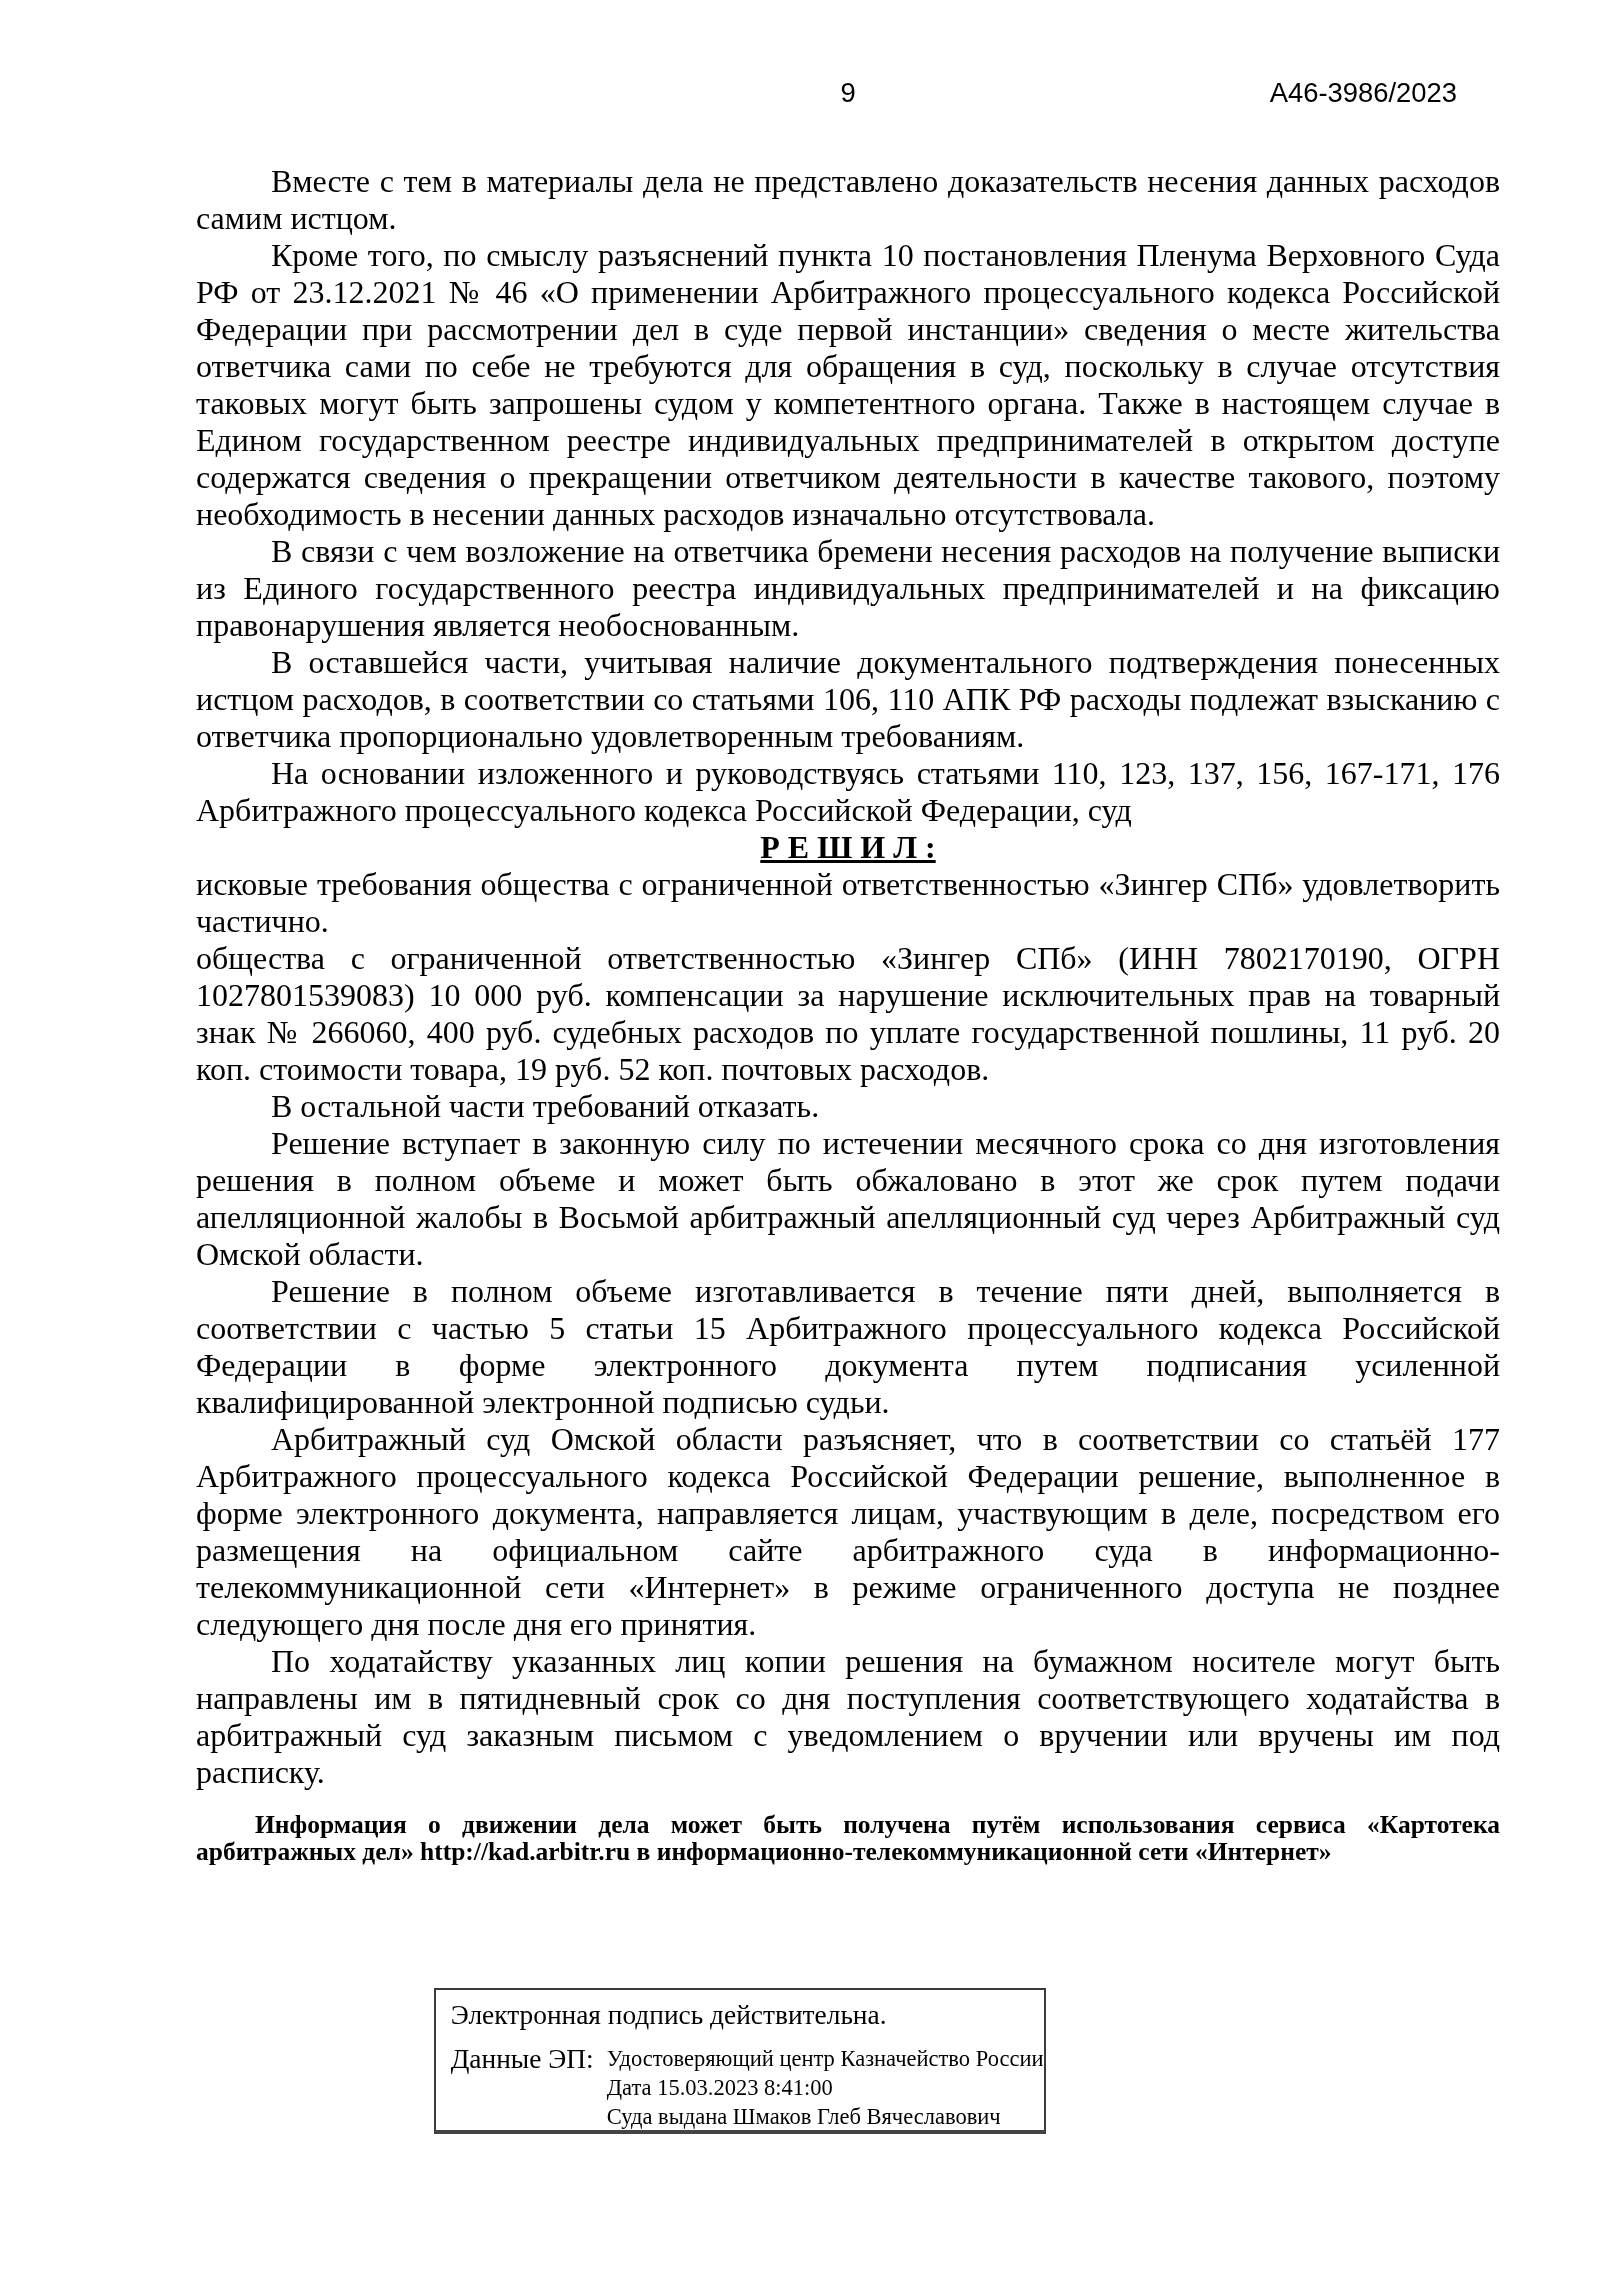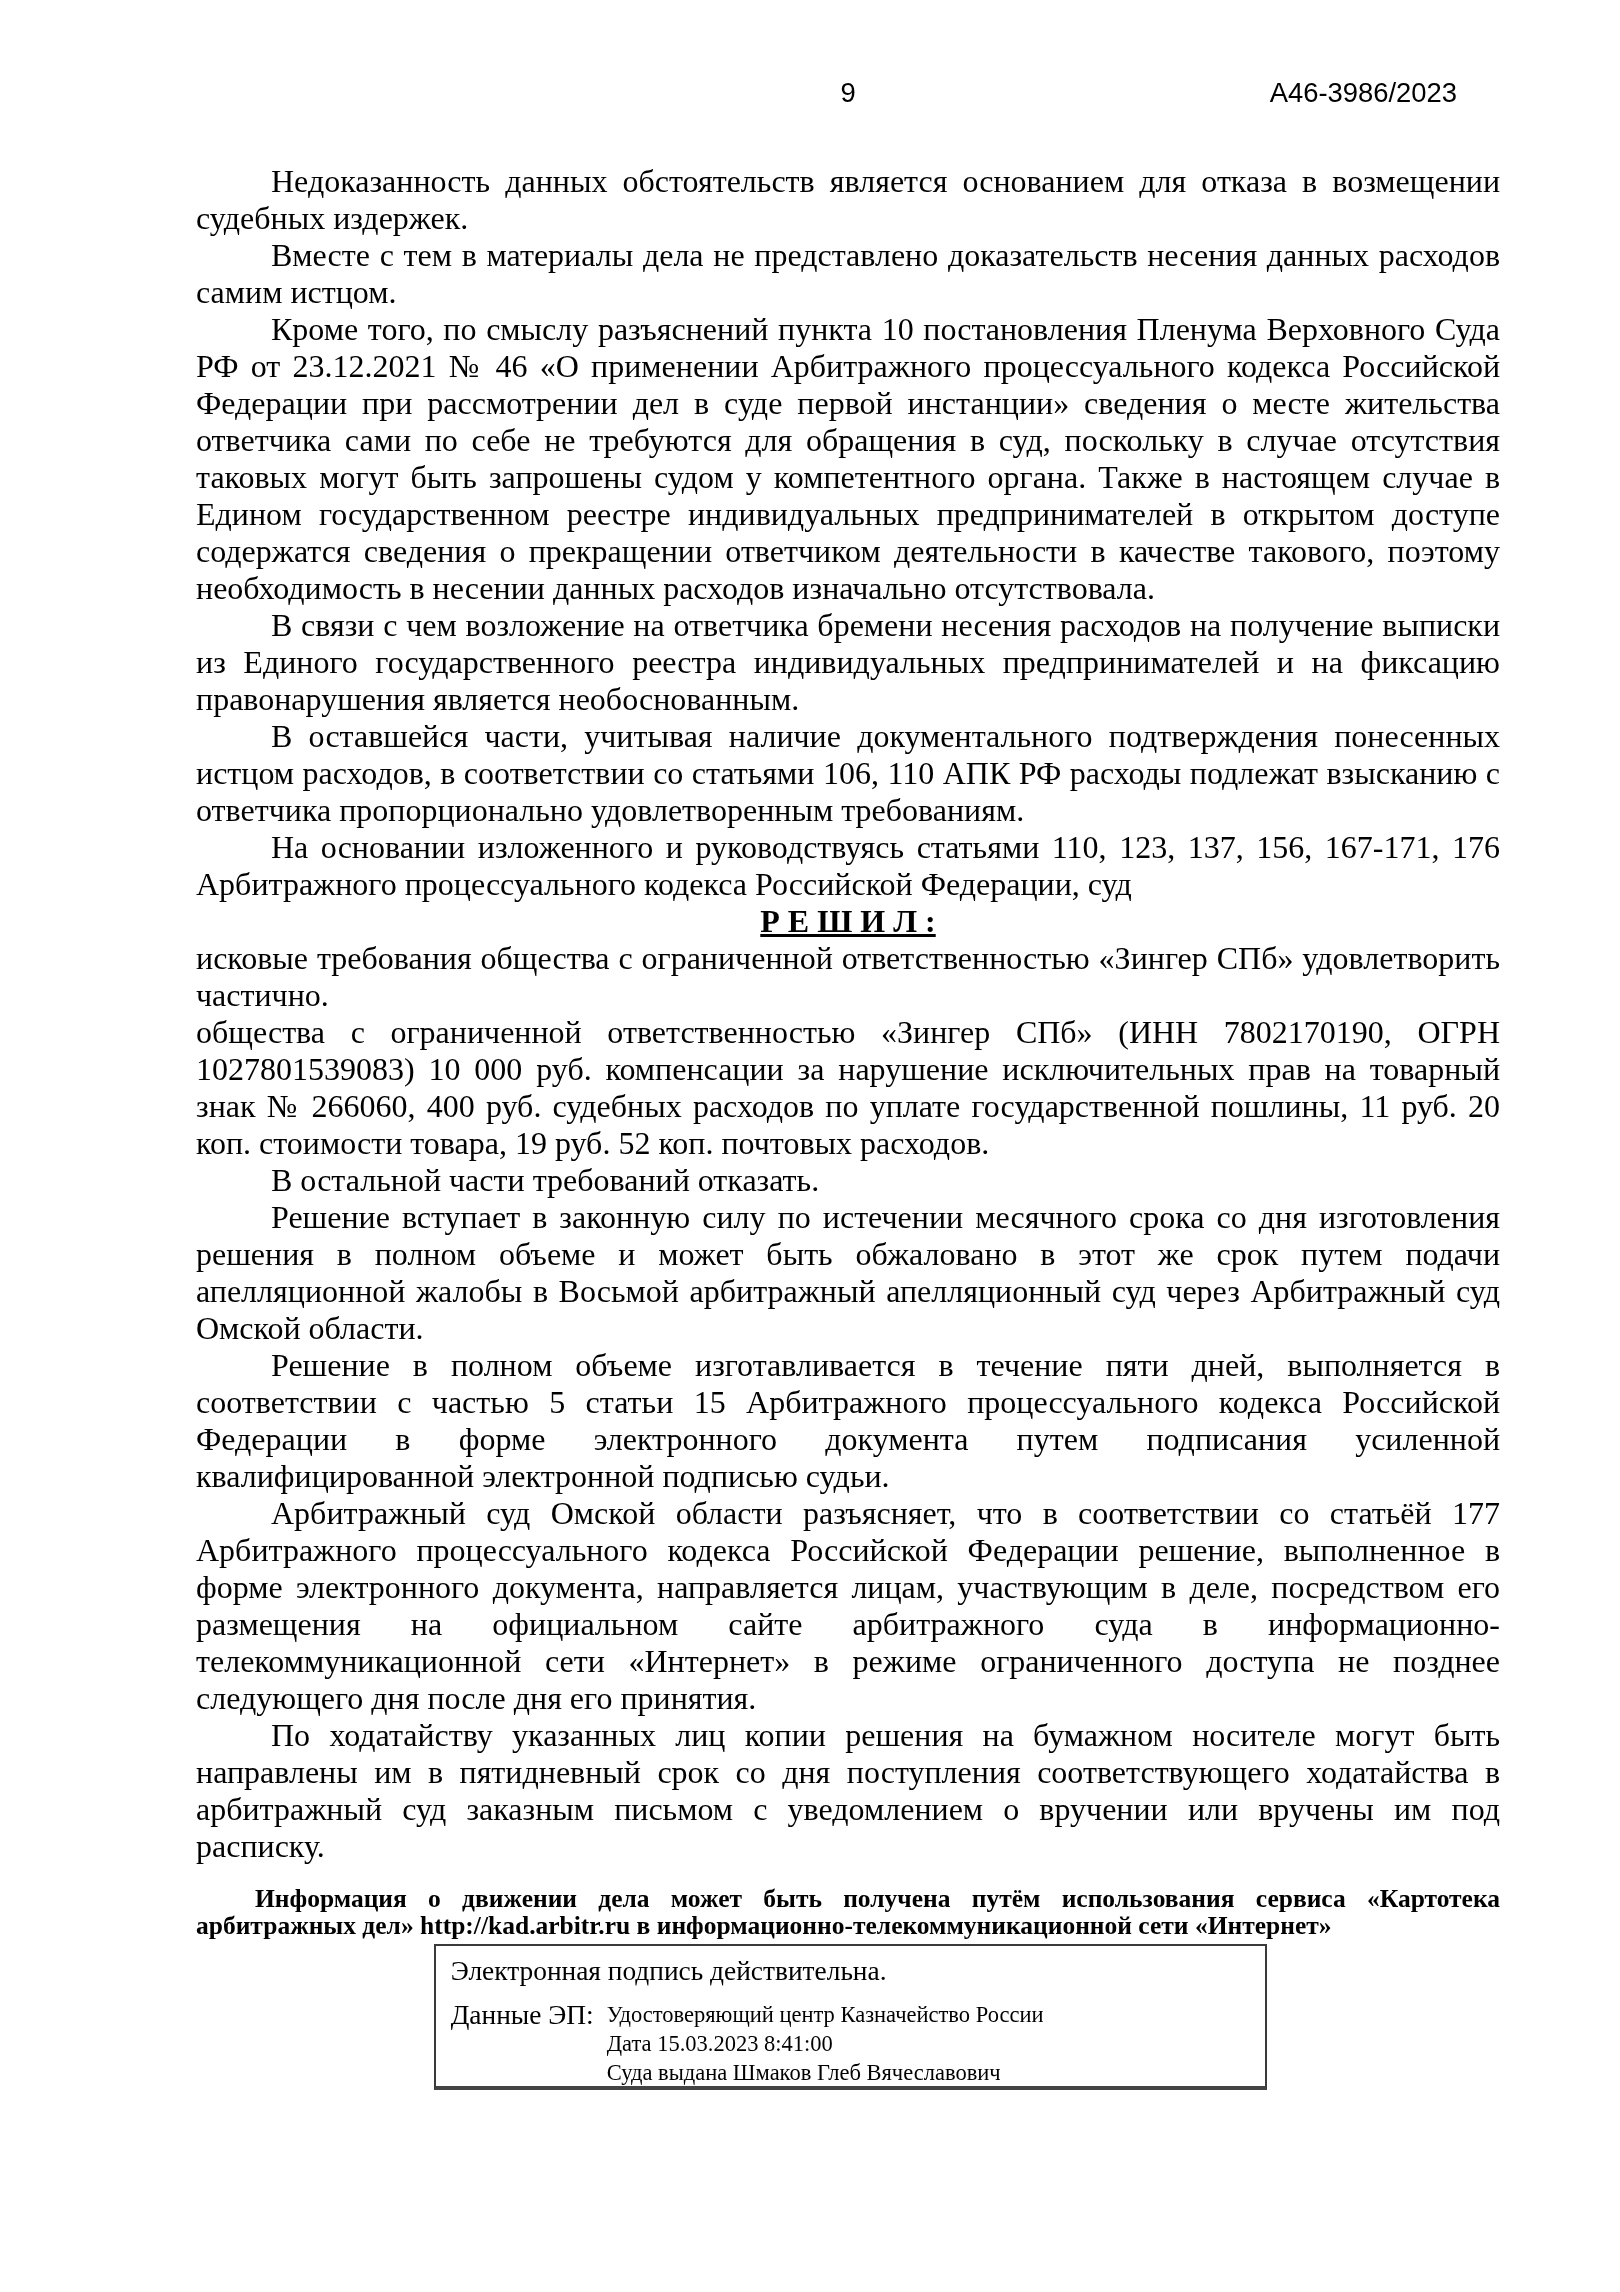--- a/index.html
+++ b/index.html
@@ -57,21 +57,21 @@
     position:absolute; left:196px; top:2025px; width:1304px;
     display:flex; justify-content:space-between;
     padding:0; box-sizing:border-box;
     font-size:32px; line-height:39px; font-weight:bold;
   }
   .signature .role { margin-left:77px; }
   .signature .name { margin-right:80px; }
 
   
   .stamp {
-    position:absolute; left:434px; top:1944px; width:833px; height:146px;
+    position:absolute; left:434px; top:1988px; width:612px; height:146px;
     box-sizing:border-box;
     border:2px solid #3a3a3a;
     border-right:2.9px solid #3a3a3a;
     border-bottom:4.9px solid #444444;
     background:#ffffff;
     padding:8.8px 9.8px 0 14.7px;
   }
   .stamp-line1 { font-size:27.4px; line-height:33px; }
   .stamp-row { display:flex; margin-top:12px; }
   .stamp-label { font-size:27.4px; line-height:31px; width:156px; flex:0 0 auto; }
@@ -80,21 +80,20 @@
 </style>
 </head>
 <body>
 
 <div class="page">
 
   <div class="hdr-num">9</div>
   <div class="hdr-case">А46-3986/2023</div>
 
   <div class="doc-body">
-    <p>Недоказанность данных обстоятельств является основанием для отказа в возмещении судебных издержек.</p>
     <p>Вместе с тем в материалы дела не представлено доказательств несения данных расходов самим истцом.</p>
     <p>Кроме того, по смыслу разъяснений пункта 10 постановления Пленума Верховного Суда РФ от 23.12.2021 № 46 «О применении Арбитражного процессуального кодекса Российской Федерации при рассмотрении дел в суде первой инстанции» сведения о месте жительства ответчика сами по себе не требуются для обращения в суд, поскольку в случае отсутствия таковых могут быть запрошены судом у компетентного органа. Также в настоящем случае в Едином государственном реестре индивидуальных предпринимателей в открытом доступе содержатся сведения о прекращении ответчиком деятельности в качестве такового, поэтому необходимость в несении данных расходов изначально отсутствовала.</p>
     <p>В связи с чем возложение на ответчика бремени несения расходов на получение выписки из  Единого государственного реестра индивидуальных предпринимателей и на фиксацию правонарушения является необоснованным.</p>
     <p>В оставшейся части, учитывая наличие документального подтверждения понесенных истцом расходов, в соответствии со статьями 106, 110 АПК РФ расходы подлежат взысканию с ответчика пропорционально удовлетворенным требованиям.</p>
     <p>На основании изложенного и руководствуясь статьями 110, 123, 137, 156, 167-171, 176 Арбитражного процессуального кодекса Российской Федерации, суд</p>
 
     <p class="heading">Р Е Ш И Л :</p>
 
     <p class="no-indent">исковые требования общества с ограниченной ответственностью «Зингер СПб» удовлетворить частично.</p>
 

